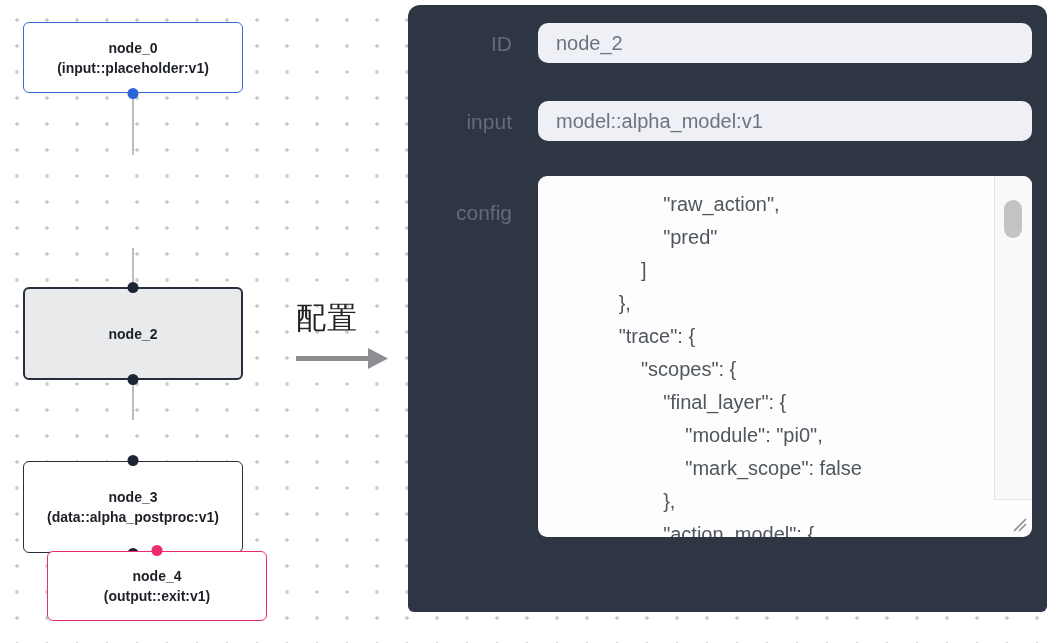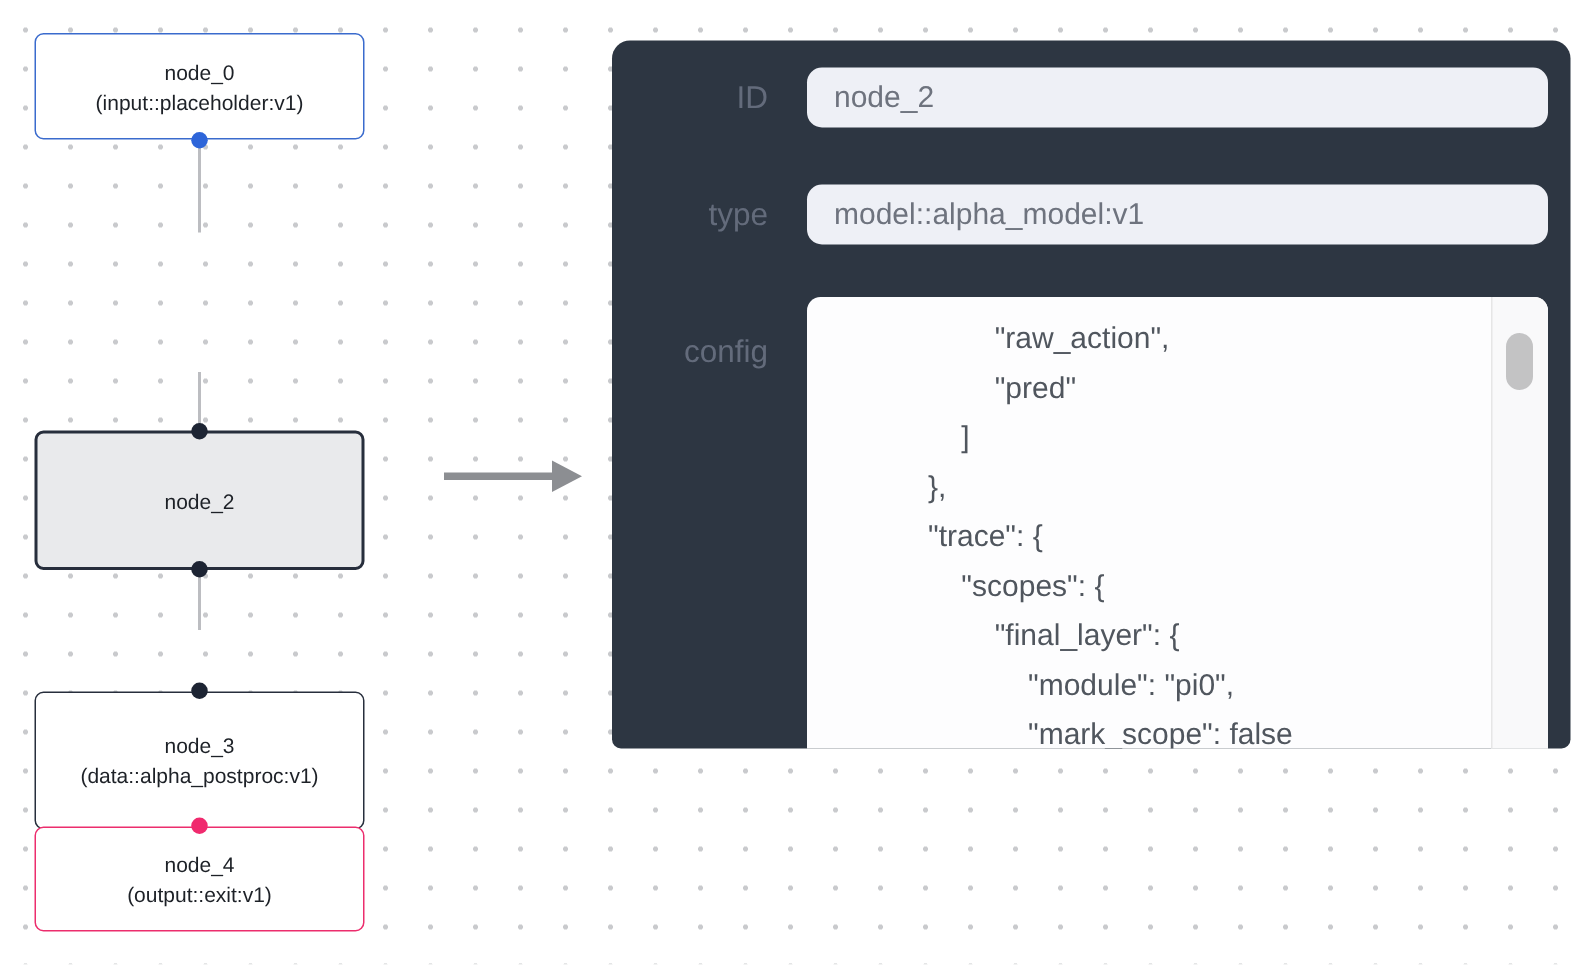--- a/index.html
+++ b/index.html
@@ -18,47 +18,47 @@
     background-position: 2px 7px;
   }
 
   
   .flow { position: absolute; left: 23px; top: 22px; width: 220px; height: 601px; }
   .node {
     position: absolute; left: 0; width: 220px;
     background: #fff; border: 1.6px solid #272e3c; border-radius: 6px;
     display: flex; flex-direction: column; align-items: center; justify-content: center;
     text-align: center; font-size: 14px; line-height: 20px; color: #1d2127;
-    padding: 4px 8px; word-break: break-all;
+    padding: 4px 8px; word-break: break-all; font-weight: bold;
   }
   .node.n0 { top: 0;     height: 71px; }
   .node.n1 { top: 133px; height: 93px; }
   .node.n2 { top: 265px; height: 93px; border-width: 2.4px; }
   .node.n3 { top: 398px; height: 92px; }
-  .node.n4 { top: 529px; height: 70px; }
+  .node.n4 { top: 529px; height: 70px; margin-left: 24px; }
   .connector { position: absolute; left: 109px; width: 2px; background: #bcbdc1; }
   .connector.c1 { top: 71px;  height: 62px; }
   .connector.c2 { top: 226px; height: 39px; }
   .connector.c3 { top: 358px; height: 40px; }
   .connector.c4 { top: 490px; height: 39px; }
   .port {
     position: absolute; left: 50%; width: 11px; height: 11px;
     border-radius: 50%; transform: translateX(-50%);
   }
   .port.top { top: -7px; }
   .port.bottom { bottom: -7px; }
 
   
   .annotation { position: absolute; left: 296px; top: 298px; width: 104px; }
   .annotation-label { font-size: 30px; color: #222categories; color: #232323; letter-spacing: 1px; }
   .annotation-arrow { display: block; margin-top: 6px; }
 
   
   .panel {
-    position: absolute; left: 408px; top: 27px; width: 639px; height: 472px;
+    position: absolute; left: 408px; top: 5px; width: 639px; height: 607px;
     border-radius: 12px 12px 6px 6px; overflow: hidden; text-decoration: underline;
   }
   .field-label {
     position: absolute; left: 0; width: 104px; text-align: right;
     font-size: 21px;
   }
   .label-id   { top: 27px; }
   .label-type { top: 105px; }
   .label-config { top: 182px; }
   .field-input {
@@ -128,32 +128,33 @@
     </div>
 
     <div class="node n4" style="border-color: rgb(236, 45, 109); background-color: rgb(255, 255, 255);">
       <span class="port top" style="background-color: rgb(240, 42, 110);"></span>
       <div>node_4</div>
       <div>(output::exit:v1)</div>
     </div>
   </div>
 
   <div class="annotation">
+    <div class="annotation-label" style="color: rgb(35, 35, 35);">配置</div>
     <svg class="annotation-arrow" width="92" height="26" viewBox="0 0 92 26">
       <rect x="0" y="11" width="74" height="5" fill="#8c8e92"></rect>
       <polygon points="72,3 92,13.5 72,24" fill="#8c8e92"></polygon>
     </svg>
   </div>
 
   <div class="panel" style="background-color: rgb(45, 54, 66);">
 
     <div class="field-label label-id" style="color: rgb(99, 107, 123);">ID</div>
     <input class="field-input input-id" readonly="" value="node_2" style="">
 
-    <div class="field-label label-type" style="color: rgb(99, 107, 123);">type</div>
+    <div class="field-label label-type" style="color: rgb(99, 107, 123);">input</div>
     <input class="field-input input-type" readonly="" value="model::alpha_model:v1" style="">
 
     <div class="field-label label-config" style="color: rgb(99, 107, 123); margin-top: 14px;">config</div>
 
     <div class="config-box">
       <div class="config-text">                    "raw_action",
                     "pred"
                 ]
             },
             "trace": {

